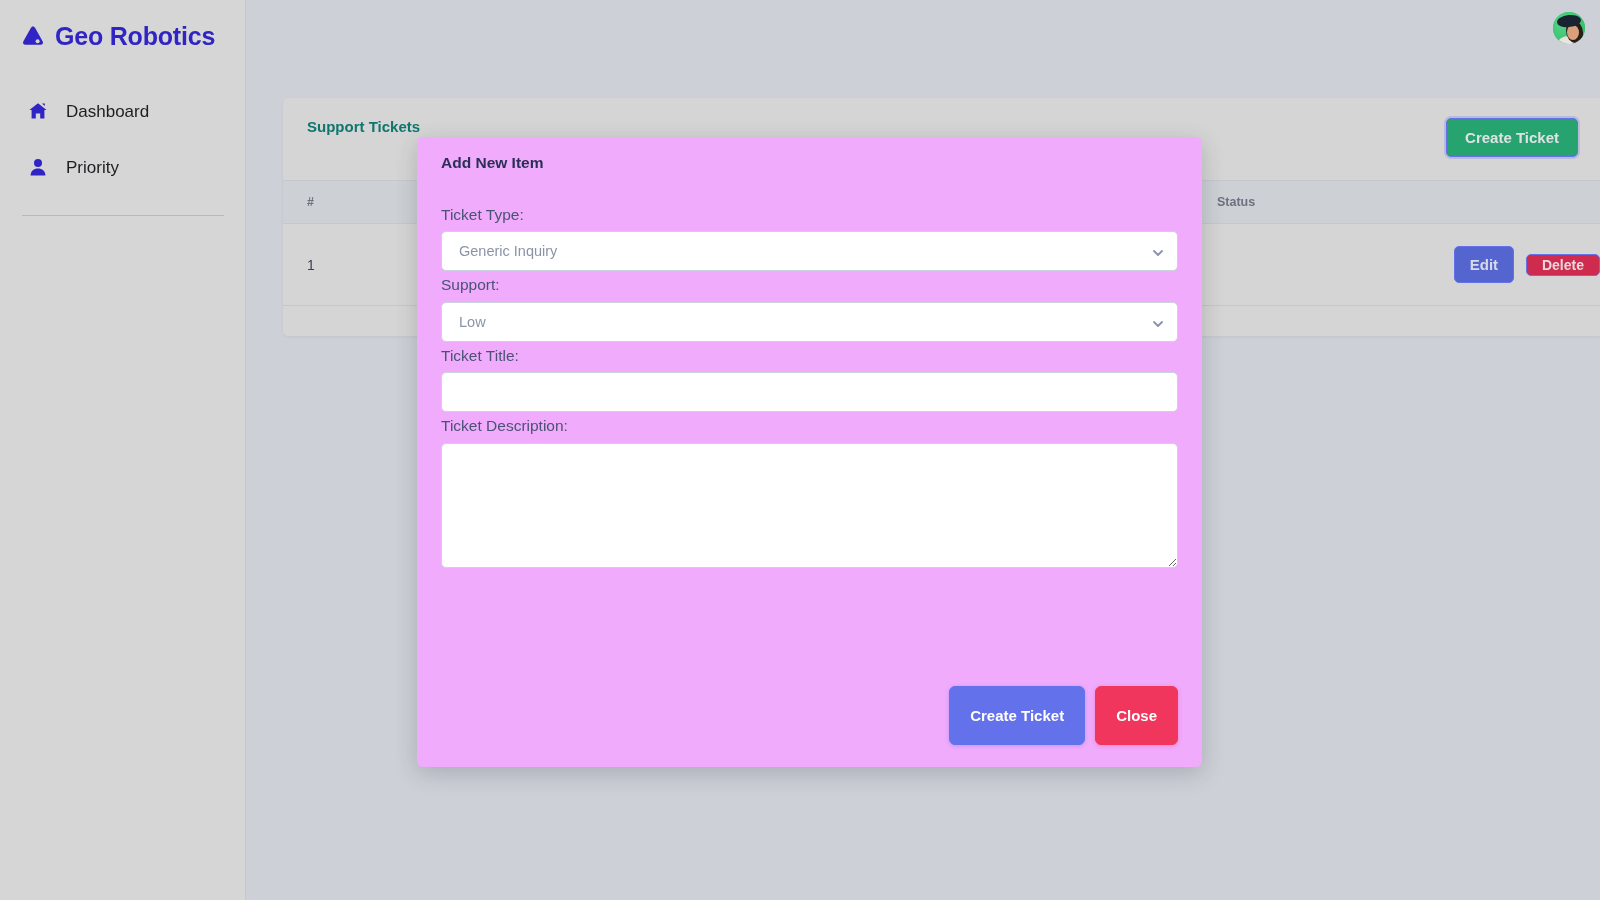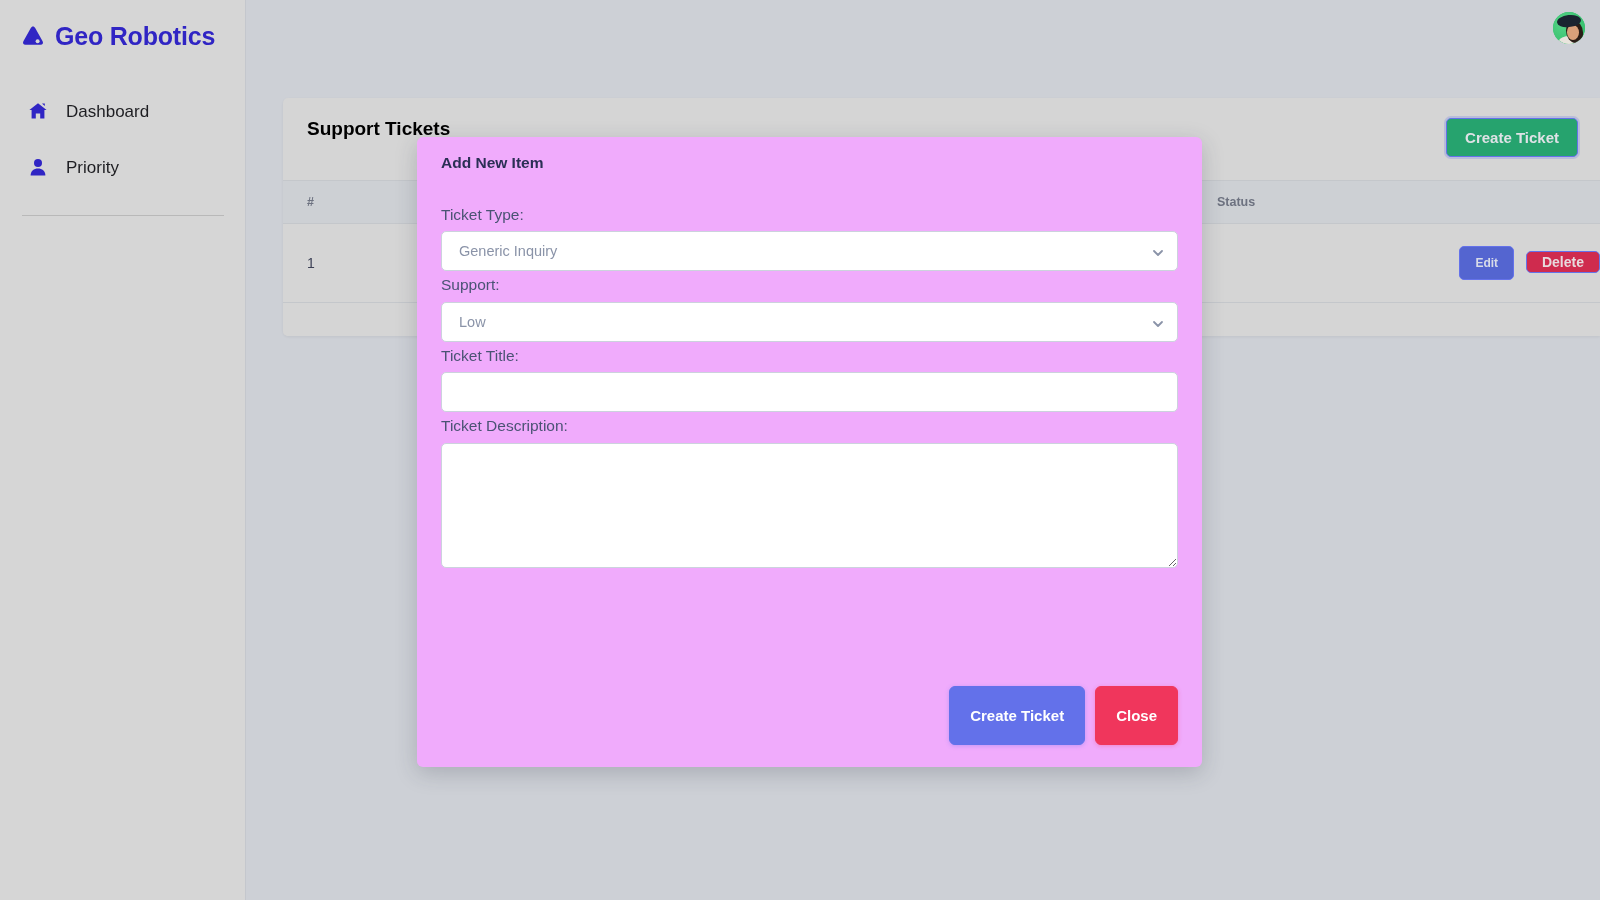--- a/index.html
+++ b/index.html
@@ -120,23 +120,23 @@
     border-radius: 5px 0 0 5px;
     box-shadow: 0 1px 3px rgba(0,0,0,0.06);
     overflow: hidden;
   }
   #card-header {
     position: relative;
     height: 82px;
     padding: 21px 24px 0 24px;
   }
   #card-title {
-    font-size: 19px;
+    font-size: 15px;
     font-weight: bold;
-    color: #000000;
+    color: #0f766e;
     line-height: 1;
   }
   #create-ticket-top {
     position: absolute;
     right: 22px; top: 20px;
     background: #26a36e;
     color: #dfe2e6;
     border: 1px solid #6472ea;
     border-radius: 5px;
     font-size: 15px;
@@ -176,21 +176,21 @@
   .col-type { width: 260px; }
   .col-prio { width: 220px; }
   .col-stat { width: 220px; }
   .col-act  { width: 187px; }
   td.actions-cell { text-align: right; padding-right: 26px; white-space: nowrap; }
   .btn-edit {
     background: #5465d0;
     color: #d7dbe8;
     border: 1px solid #6472ea;
     border-radius: 5px;
-    font-size: 12px; font-weight: bold;
+    font-size: 15px; font-weight: bold;
     padding: 9px 15px;
     margin-right: 8px;
     cursor: pointer;
     font-family: "Liberation Sans", sans-serif;
   }
   .btn-delete {
     background: #cf2b4e;
     color: #e7dadd;
     border: 1px solid #6472ea;
     border-radius: 5px;

